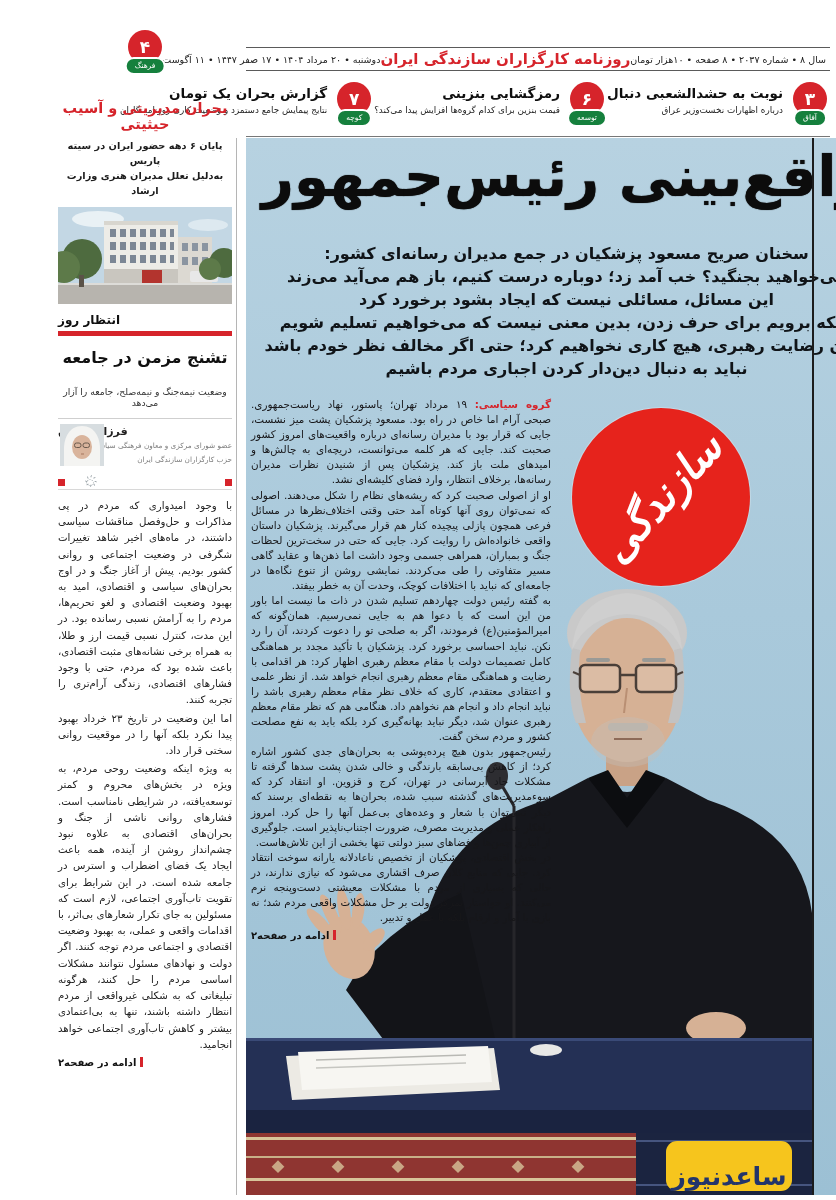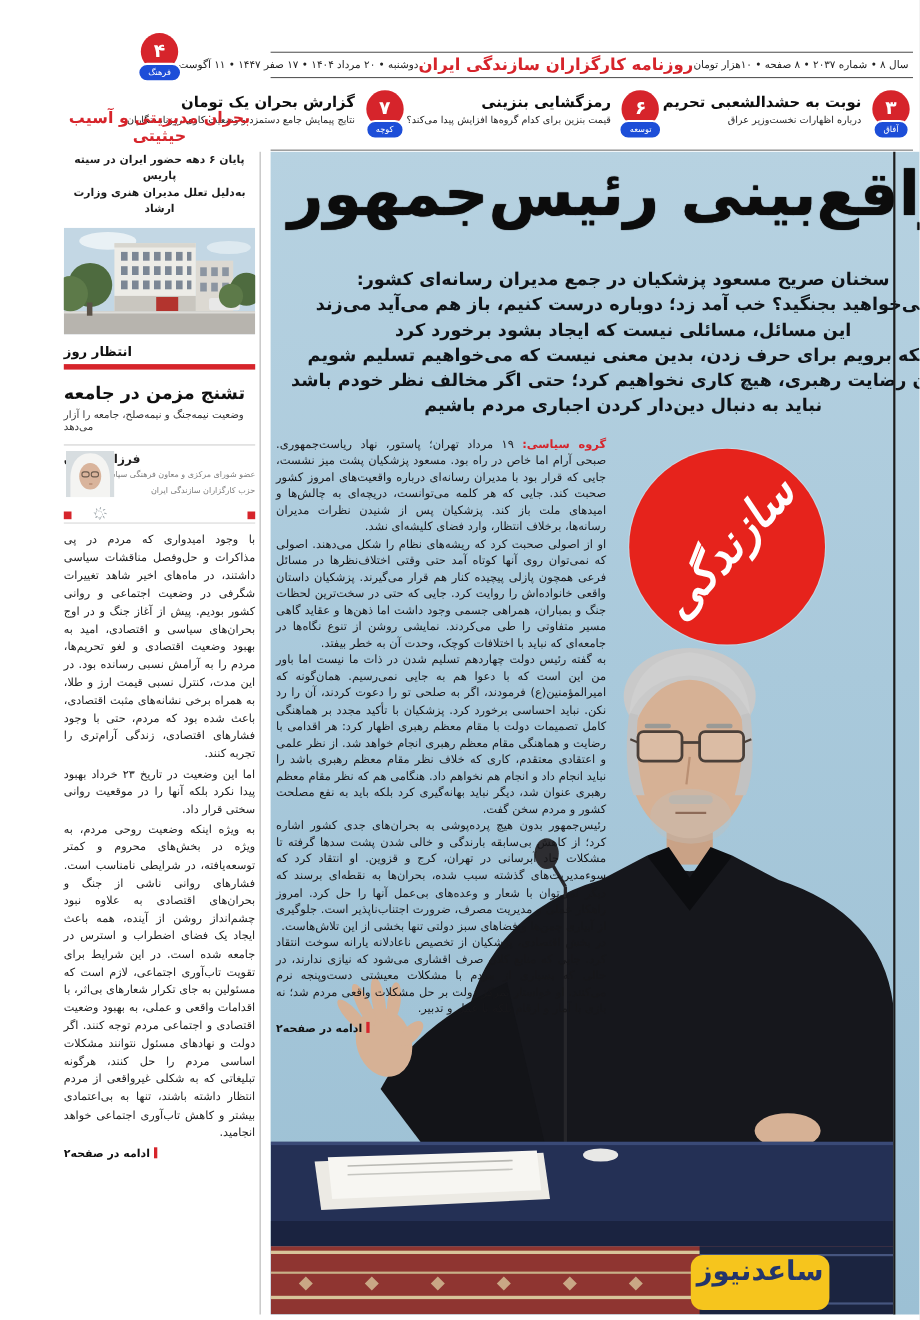--- a/index.html
+++ b/index.html
@@ -24,40 +24,40 @@
   }
   .teaser{display:flex;flex-direction:row;gap:7px;align-items:flex-start;}
   .badge{position:relative;width:40px;height:52px;flex:none;}
   .badge-circle{
     width:34px;height:34px;border-radius:50%;background:#d6242b;color:#fff;
     font-weight:bold;font-size:17px;display:flex;align-items:center;justify-content:center;
     margin:0 auto;
   }
   .badge-pill{
     position:absolute;top:27px;left:50%;transform:translateX(-50%);
-    background:#1d4ed8;color:#fff;font-size:7.5px;line-height:1;
+    background:#15803d;color:#fff;font-size:7.5px;line-height:1;
     padding:3px 8px;border-radius:9px;border:2px solid #fff;white-space:nowrap;
   }
   .t-text{padding-top:3px;}
   .t-title{font-size:13.5px;font-weight:bold;color:#0f0f0f;white-space:nowrap;}
   .t-sub{font-size:8.8px;color:#222;margin-top:4px;white-space:nowrap;}
   .teaser-rule{position:absolute;left:246px;top:136px;width:584px;height:1px;background:#777;}
   
   .v-divider{position:absolute;left:236px;top:138px;width:1px;height:1057px;background:#b5b5b5;}
   
   .sidebar{position:absolute;left:58px;top:30px;width:174px;}
   .sb-badge{position:relative;width:40px;height:58px;margin:0 auto;}
   .sb-headline{font-size:14.5px;font-weight:900;color:#d6242b;text-align:center;margin-top:12px;letter-spacing:-0.5px;}
   .sb-sub{font-size:9.8px;font-weight:bold;color:#1c1c1c;text-align:center;line-height:15px;margin-top:6px;}
   .building{width:174px;height:97px;margin-top:9px;display:block;}
   .note-label-row{margin-top:5px;text-align:left;direction:ltr;}
   .note-label{font-size:12px;font-weight:bold;color:#101010;}
   .note-red-bar{width:174px;height:5px;background:#d6242b;margin-top:3px;}
-  .note-title{font-size:16px;font-weight:900;color:#101010;text-align:left;margin-top:12px;}
-  .note-sub{font-size:9.3px;color:#333;text-align:left;margin-top:5px;}
+  .note-title{font-size:16px;font-weight:900;color:#101010;text-align:center;margin-top:12px;}
+  .note-sub{font-size:9.3px;color:#333;text-align:center;margin-top:19px;}
   .author{position:relative;margin-top:10px;border-top:1px solid #cfcfcf;padding:6px 0 4px 0;min-height:44px;}
   .author-photo{position:absolute;left:2px;top:5px;width:44px;height:42px;}
   .author-name{font-size:11px;font-weight:bold;color:#201f1f;text-align:left;}
   .author-role{font-size:7.3px;color:#7c7c7c;text-align:right;line-height:10.5px;margin-top:3px;}
   .ornament{position:relative;height:12px;margin-top:4px;border-bottom:1px solid #d8d8d8;}
   .orn-sq{position:absolute;top:2px;width:7px;height:7px;background:#d6242b;}
   .orn-sq.l{left:0;} .orn-sq.r{right:0;}
   .orn-stamp{position:absolute;left:28px;top:0;font-size:9px;color:#9aa3a8;letter-spacing:1px;}
   .sb-body{margin-top:8px;font-size:10.2px;line-height:16.2px;color:#222;text-align:justify;}
   .sb-body p{margin:0 0 2px 0;}
@@ -89,22 +89,22 @@
   }
   .article{
     position:absolute;left:5px;top:259px;width:300px;
     font-size:10.4px;line-height:15.1px;color:#17171a;text-align:justify;
   }
   .article p{margin:0;}
   .kicker{color:#d6242b;font-weight:bold;}
   .article .continue-marker{margin-top:3px;}
   
   .watermark{
-    position:absolute;left:628px;top:1141px;width:126px;height:50px;border-radius:11px;
-    background:#f6c51d;display:flex;align-items:flex-start;justify-content:center;
+    position:absolute;left:666px;top:1141px;width:126px;height:50px;border-radius:11px;
+    background:#f6c51d;display:flex;align-items:flex-end;justify-content:center;
   }
   .watermark span{font-size:25px;font-weight:900;color:#23356b;}
 </style>
 </head>
 <body>
 
 <div id="page">
 
   <div class="masthead">
     <div class="issue-info">سال ۸ • شماره ۲۰۳۷ • ۸ صفحه • ۱۰هزار تومان</div>
@@ -112,21 +112,21 @@
     <div class="date-line">دوشنبه • ۲۰ مرداد ۱۴۰۴ • ۱۷ صفر ۱۴۴۷ • ۱۱ آگوست ۲۰۲۵</div>
   </div>
 
   <div class="teasers">
     <div class="teaser">
       <div class="badge">
         <div class="badge-circle">۳</div>
         <div class="badge-pill">آفاق</div>
       </div>
       <div class="t-text">
-        <div class="t-title">نوبت به حشدالشعبی تحریم</div>
+        <div class="t-title">نوبت به حشدالشعبی دنبال</div>
         <div class="t-sub">درباره اظهارات نخست‌وزیر عراق</div>
       </div>
     </div>
     <div class="teaser">
       <div class="badge">
         <div class="badge-circle">۶</div>
         <div class="badge-pill">توسعه</div>
       </div>
       <div class="t-text">
         <div class="t-title">رمزگشایی بنزینی</div>

